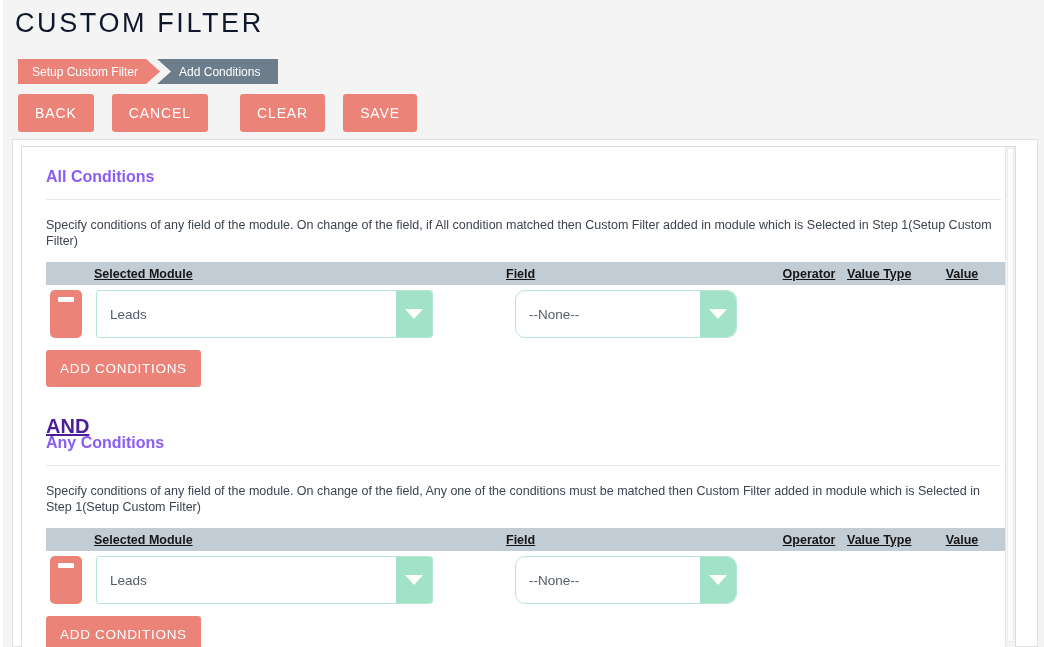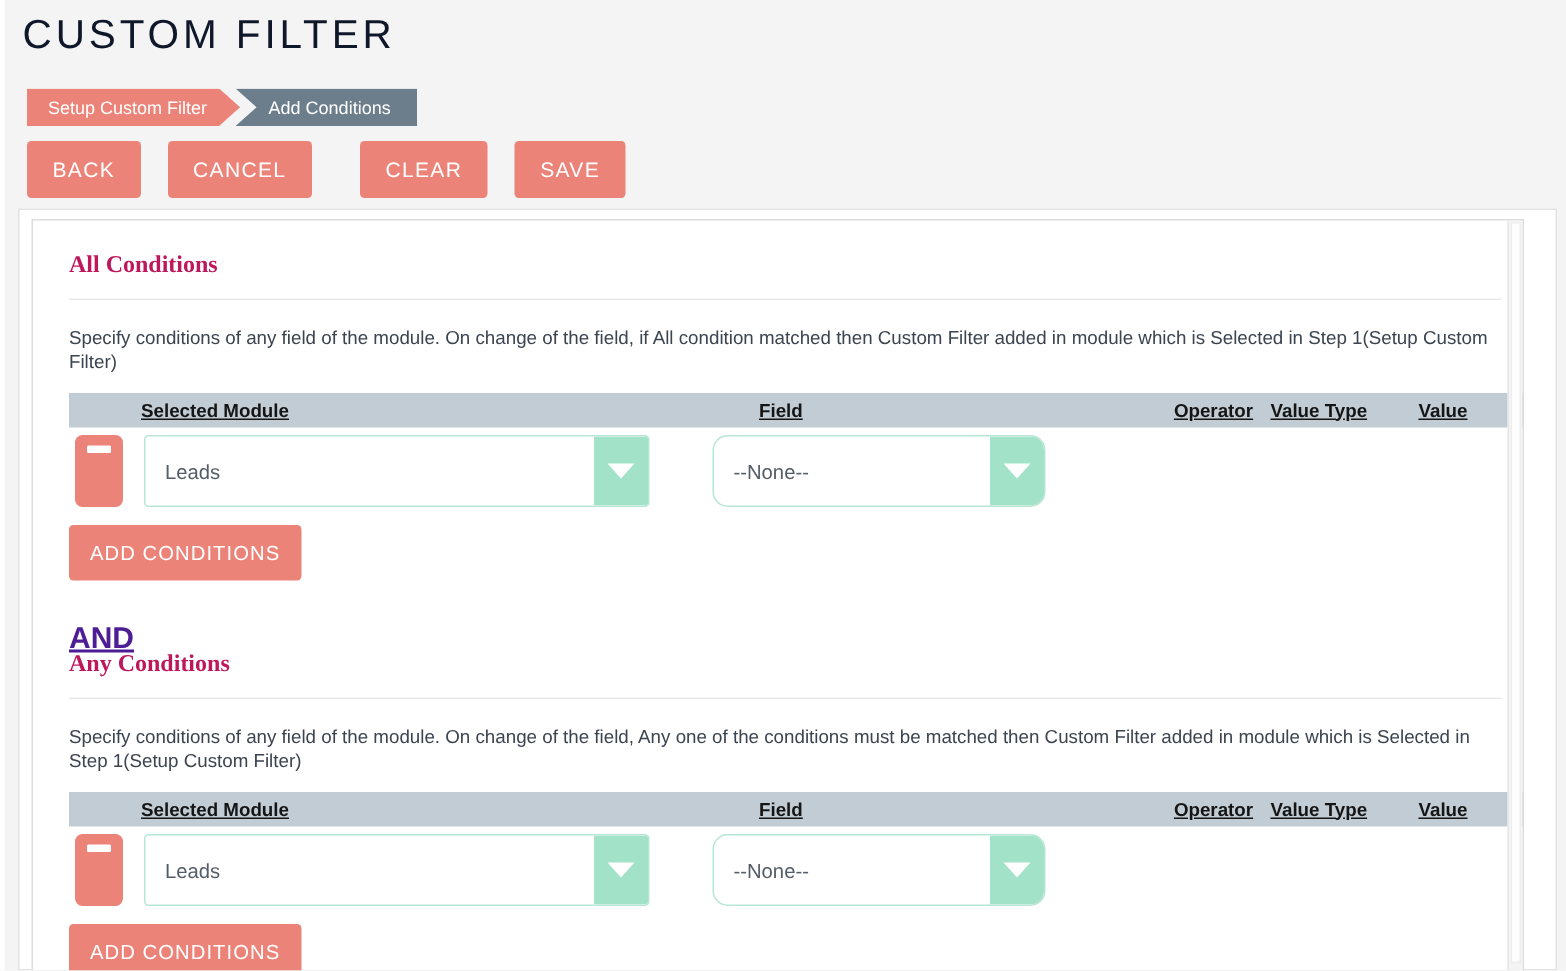--- a/index.html
+++ b/index.html
@@ -134,22 +134,22 @@
     height: 494px;
     background: #fdfdfd;
     border: 1px solid #ededed;
     box-sizing: border-box;
   }
 
   
   .section-title {
     font-size: 16px;
     font-weight: bold;
-    color: #be185d;
-    font-family: Liberation Serif, serif;
+    color: #8b5cf6;
+    font-family: Liberation Sans, sans-serif;
   }
   .section-rule {
     height: 1px;
     background: #e9e9e9;
     margin: 13px 0 0 0;
   }
   .section-desc {
     font-size: 12.5px;
     color: #3c4450;
     line-height: 16px;
@@ -205,21 +205,21 @@
   .select-wrap {
     display: flex;
     height: 48px;
     border: 1px solid #b7e6d4;
     border-radius: 3px;
     background: #ffffff;
     box-sizing: border-box;
     cursor: pointer;
     overflow: hidden;
   }
-  .select-wrap.module { width: 337px; margin-right: 42px; }
+  .select-wrap.module { width: 337px; margin-right: 82px; }
   .select-wrap.field  { width: 222px; border-radius: 10px; }
   .select-value {
     flex: 1;
     display: flex;
     align-items: center;
     padding-left: 13px;
     font-size: 13.5px;
     color: #555d68;
     font-family: "Liberation Sans", sans-serif;
   }

